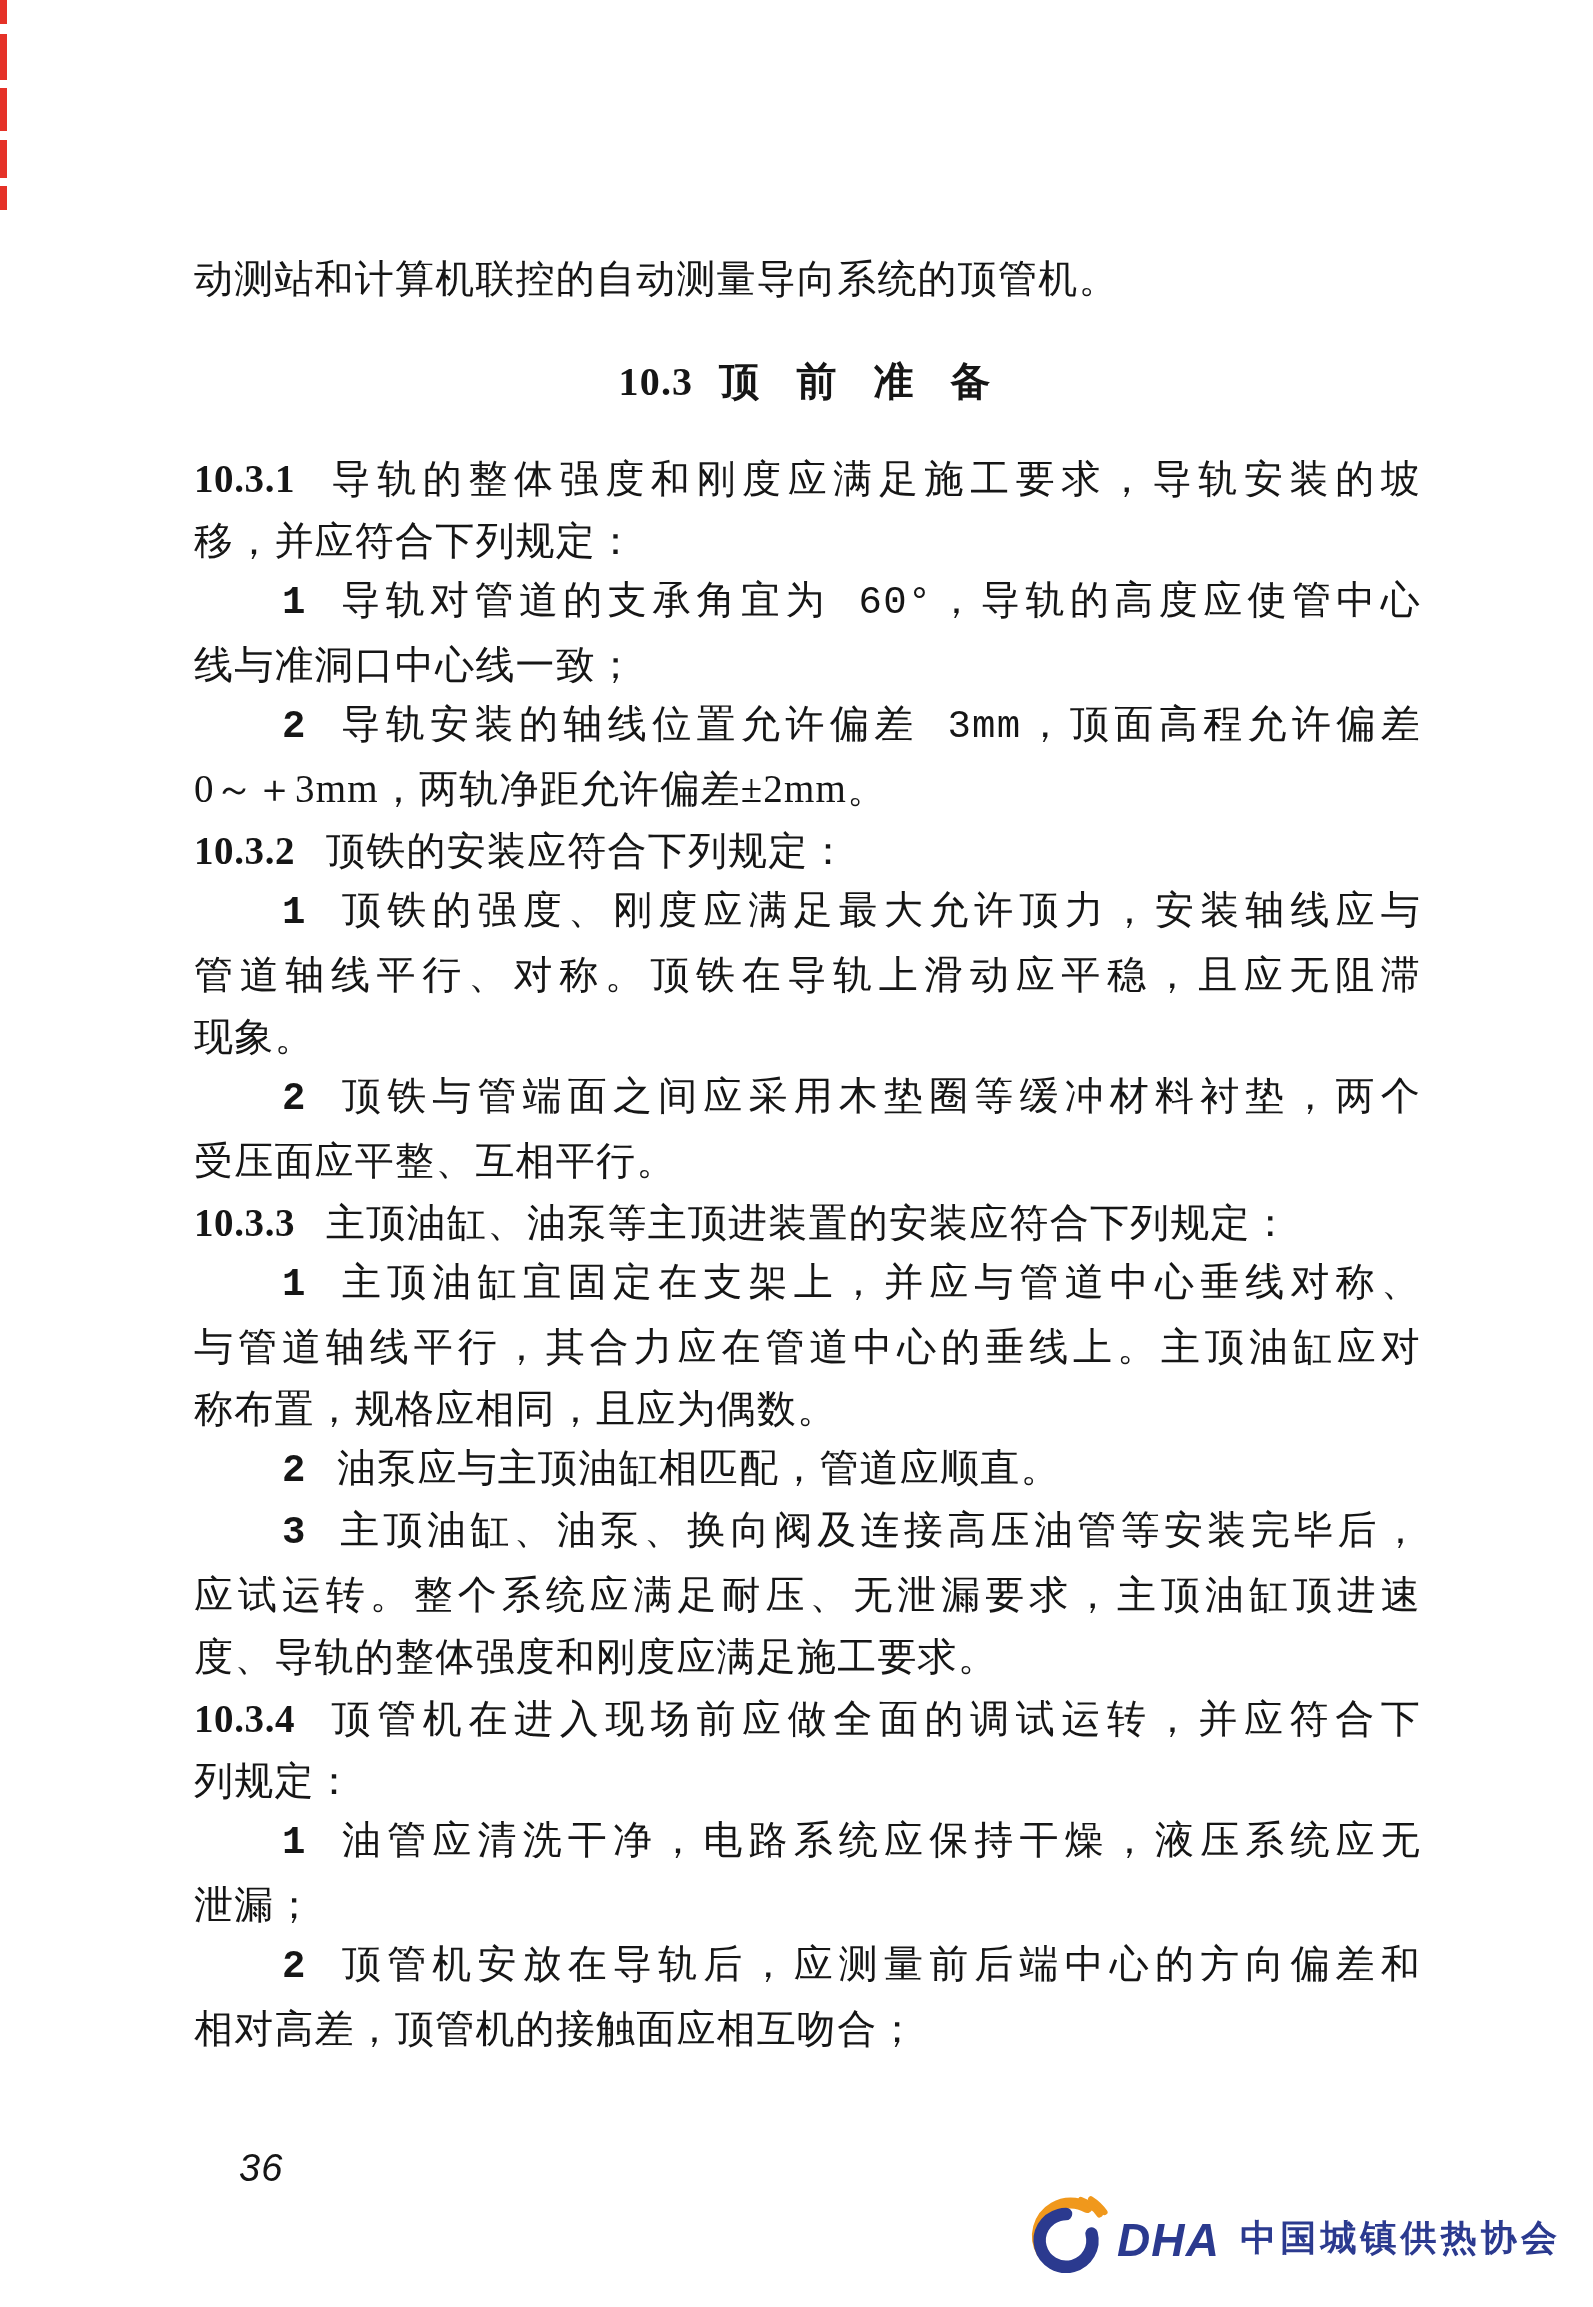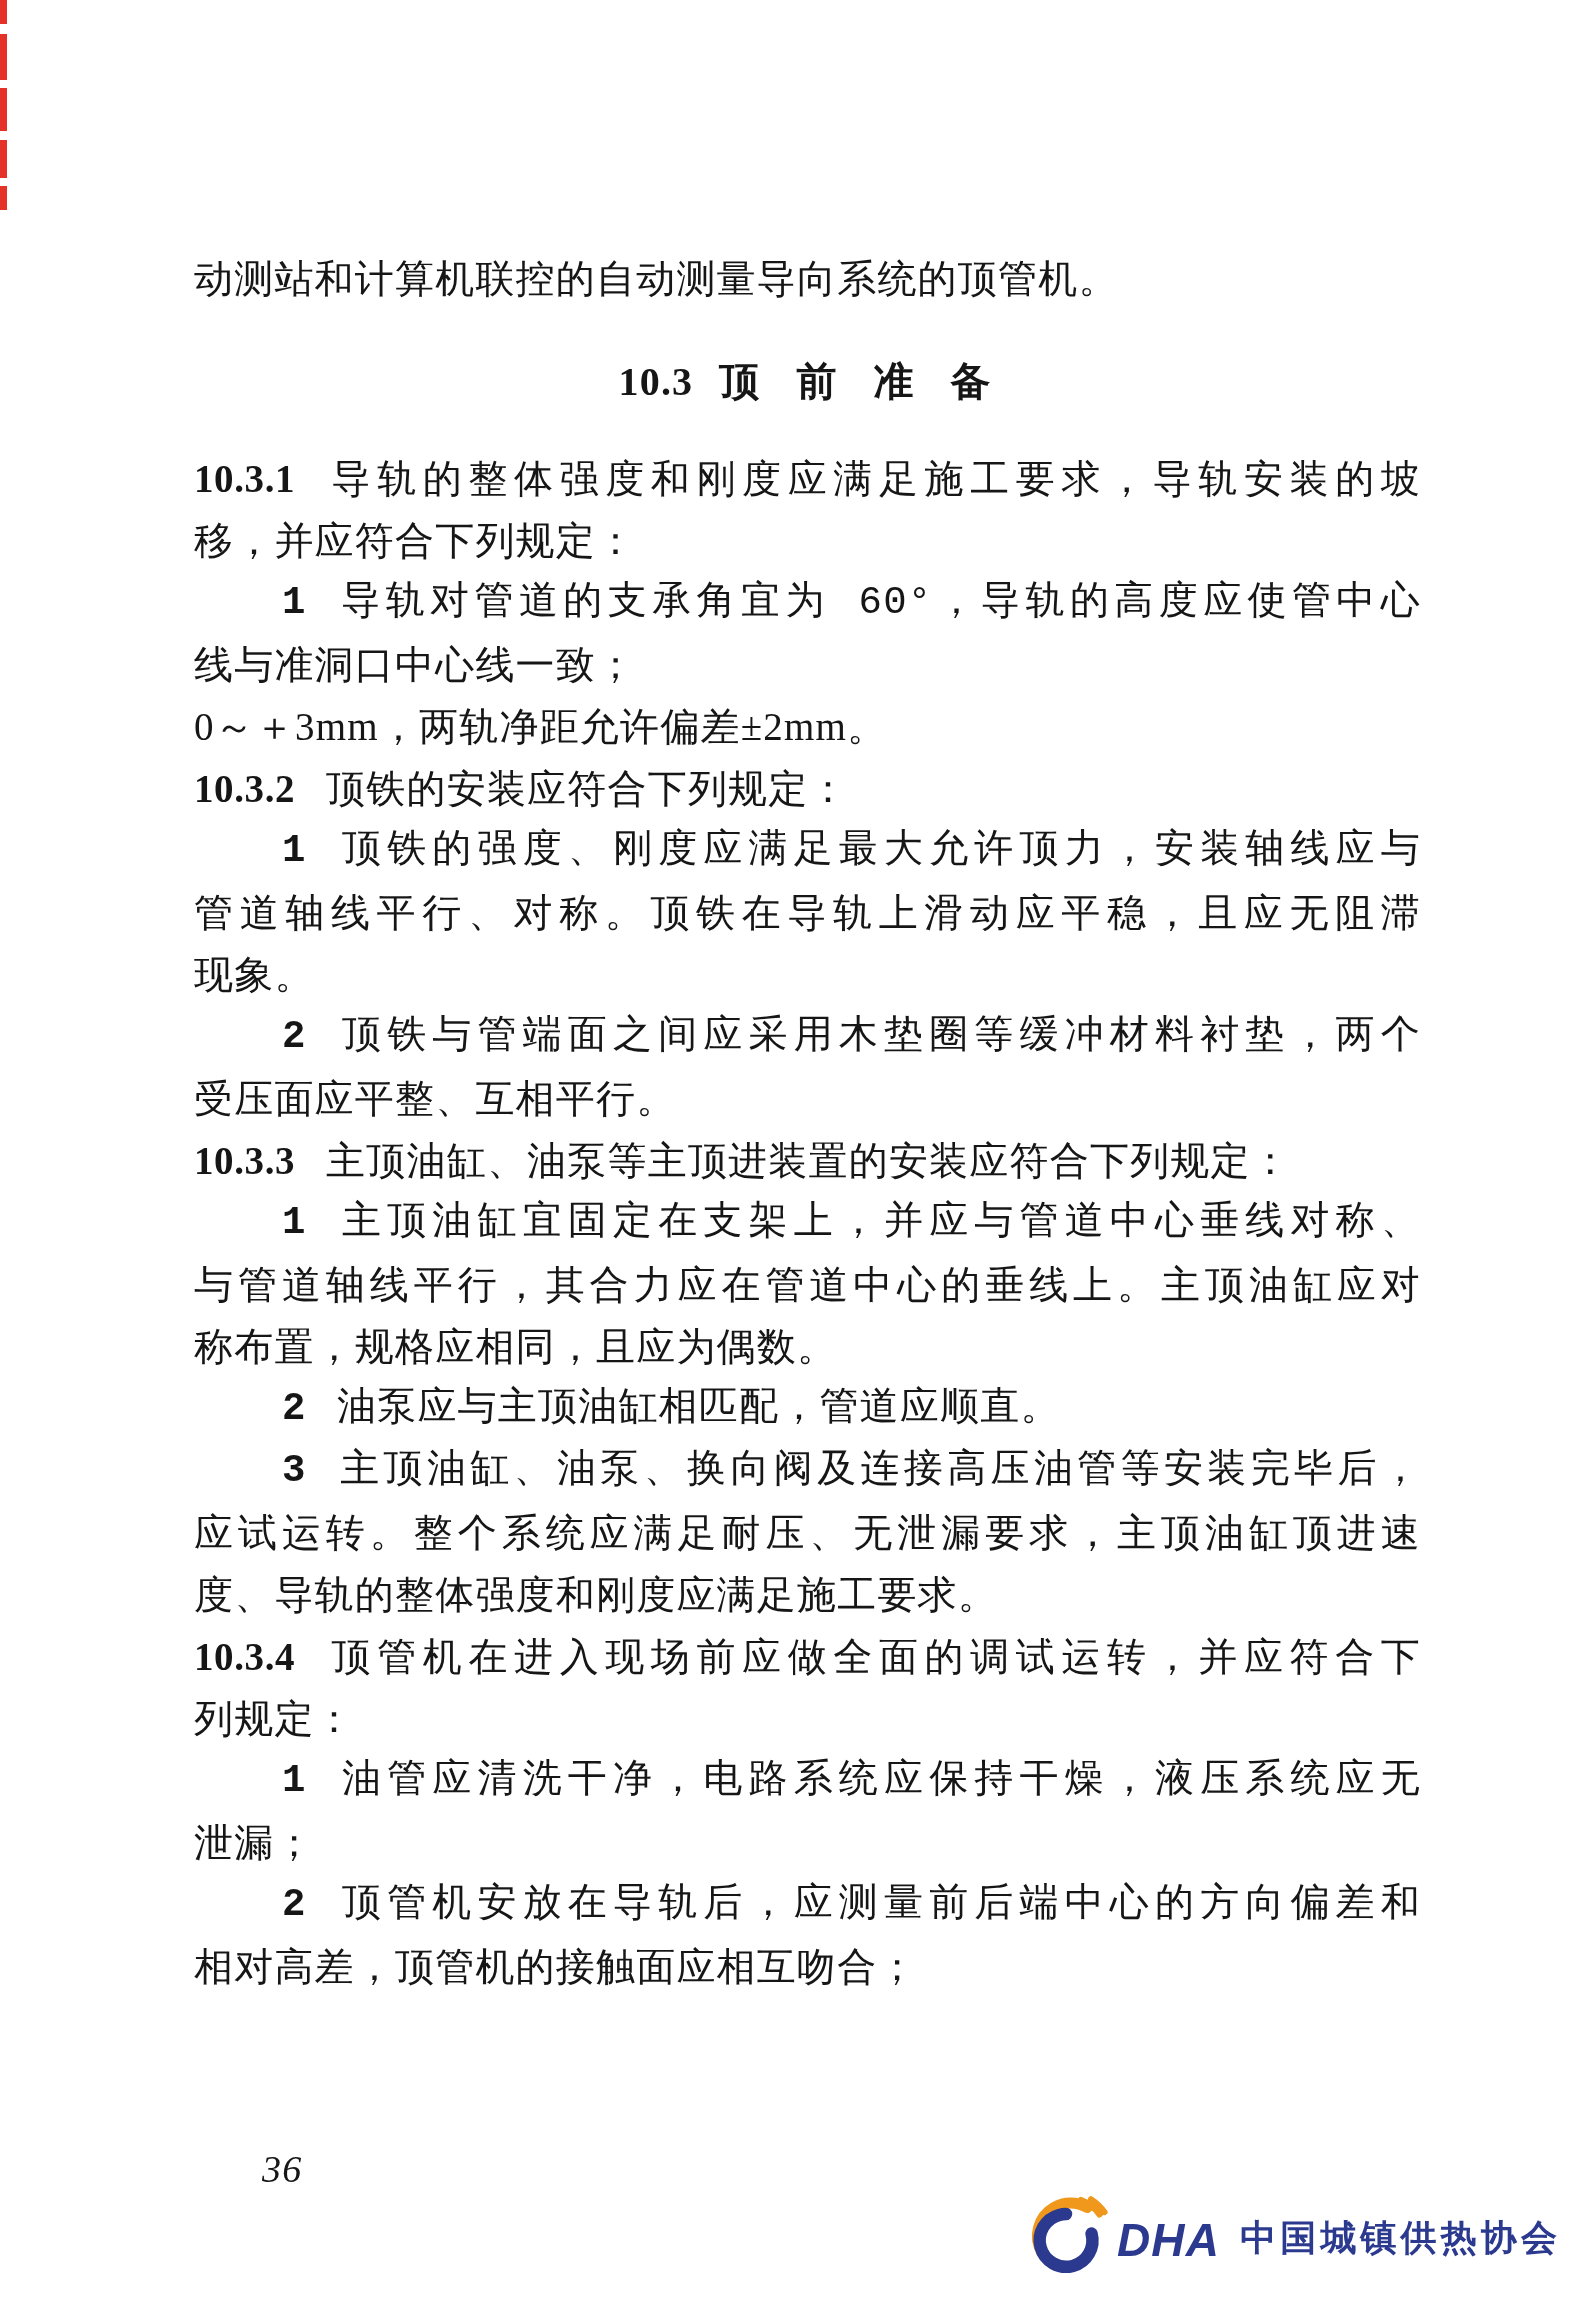--- a/index.html
+++ b/index.html
@@ -38,22 +38,21 @@
   .prefix:not(:empty){margin-right:31px;letter-spacing:0.6px;}
   .heading{
     text-align:center;font-weight:700;font-size:40px;line-height:62px;
     margin:41px 0 35px 0;letter-spacing:0;text-align-last:center;
   }
   .heading .h-num{margin-right:26px;letter-spacing:1.2px;}
   .heading .h-title{letter-spacing:5.9px;word-spacing:15.3px;}
   .page-number{
     position:absolute;left:239px;top:2147px;
     font-size:38px;font-style:italic;letter-spacing:1.2px;
-    font-family:Liberation Serif, serif;
-    margin-left:23px;
+    font-family:Liberation Sans, sans-serif;
   }
   .logo{
     position:absolute;right:32px;top:2192px;height:88px;
     display:flex;align-items:center;
   }
   .logo-icon{width:88px;height:88px;flex:0 0 auto;margin-right:3.5px;}
   .logo-abbr{
     color:var(--navy);font-family:"Liberation Sans","DejaVu Sans",sans-serif;
     font-weight:700;font-style:italic;font-size:46px;letter-spacing:1.2px;
     margin-right:20px;transform:translateY(3.5px);
@@ -76,20 +75,21 @@
   <div class="heading">
     <span class="h-num">10.3</span><span class="h-title">顶 前 准 备</span>
   </div>
 
   <div class="line fill"><span class="prefix">10.3.1</span><span>导轨的整体强度和刚度应满足施工要求，导轨安装的坡</span></div>
   <div class="line"><span class="prefix"></span><span>移，并应符合下列规定：</span></div>
 
   <div class="line fill indent"><span class="prefix">1</span><span>导轨对管道的支承角宜为 60°，导轨的高度应使管中心</span></div>
   <div class="line"><span class="prefix"></span><span>线与准洞口中心线一致；</span></div>
 
+  <div class="line fill indent"><span class="prefix">2</span><span>导轨安装的轴线位置允许偏差 3mm，顶面高程允许偏差</span></div>
   <div class="line"><span class="prefix"></span><span>0～＋3mm，两轨净距允许偏差±2mm。</span></div>
 
   <div class="line"><span class="prefix">10.3.2</span><span>顶铁的安装应符合下列规定：</span></div>
 
   <div class="line fill indent"><span class="prefix">1</span><span>顶铁的强度、刚度应满足最大允许顶力，安装轴线应与</span></div>
   <div class="line fill"><span class="prefix"></span><span>管道轴线平行、对称。顶铁在导轨上滑动应平稳，且应无阻滞</span></div>
   <div class="line"><span class="prefix"></span><span>现象。</span></div>
 
   <div class="line fill indent"><span class="prefix">2</span><span>顶铁与管端面之间应采用木垫圈等缓冲材料衬垫，两个</span></div>
   <div class="line"><span class="prefix"></span><span>受压面应平整、互相平行。</span></div>

